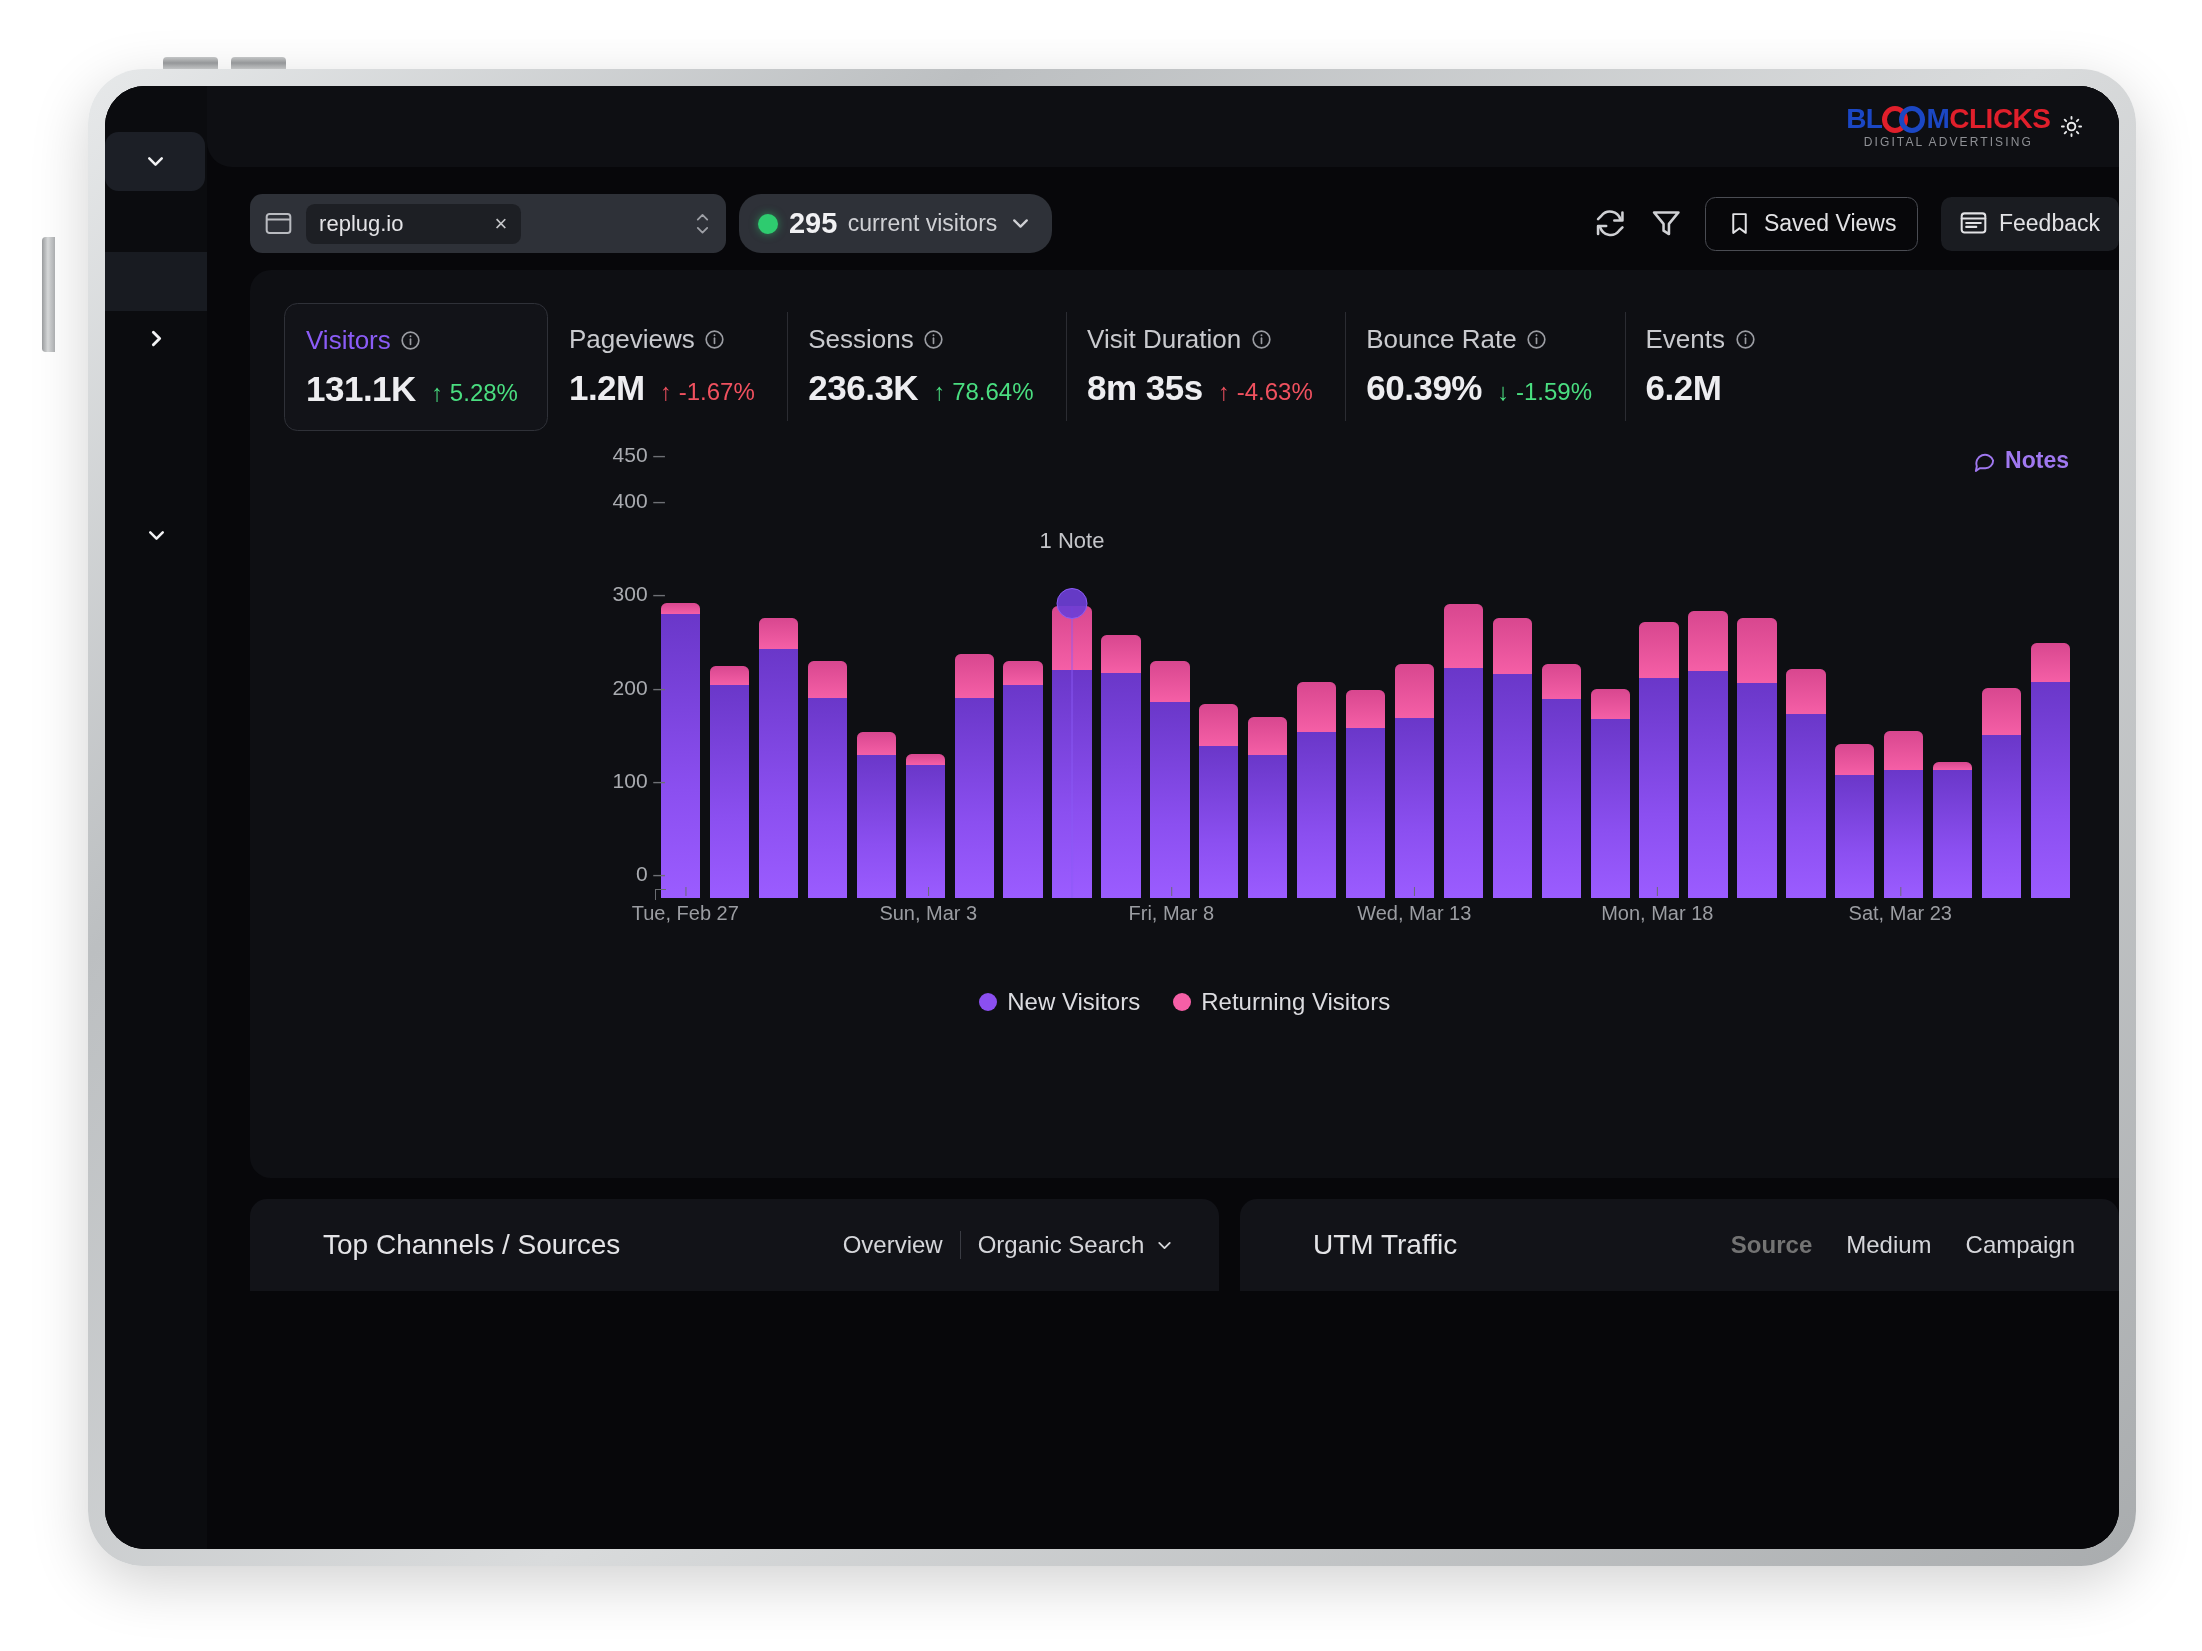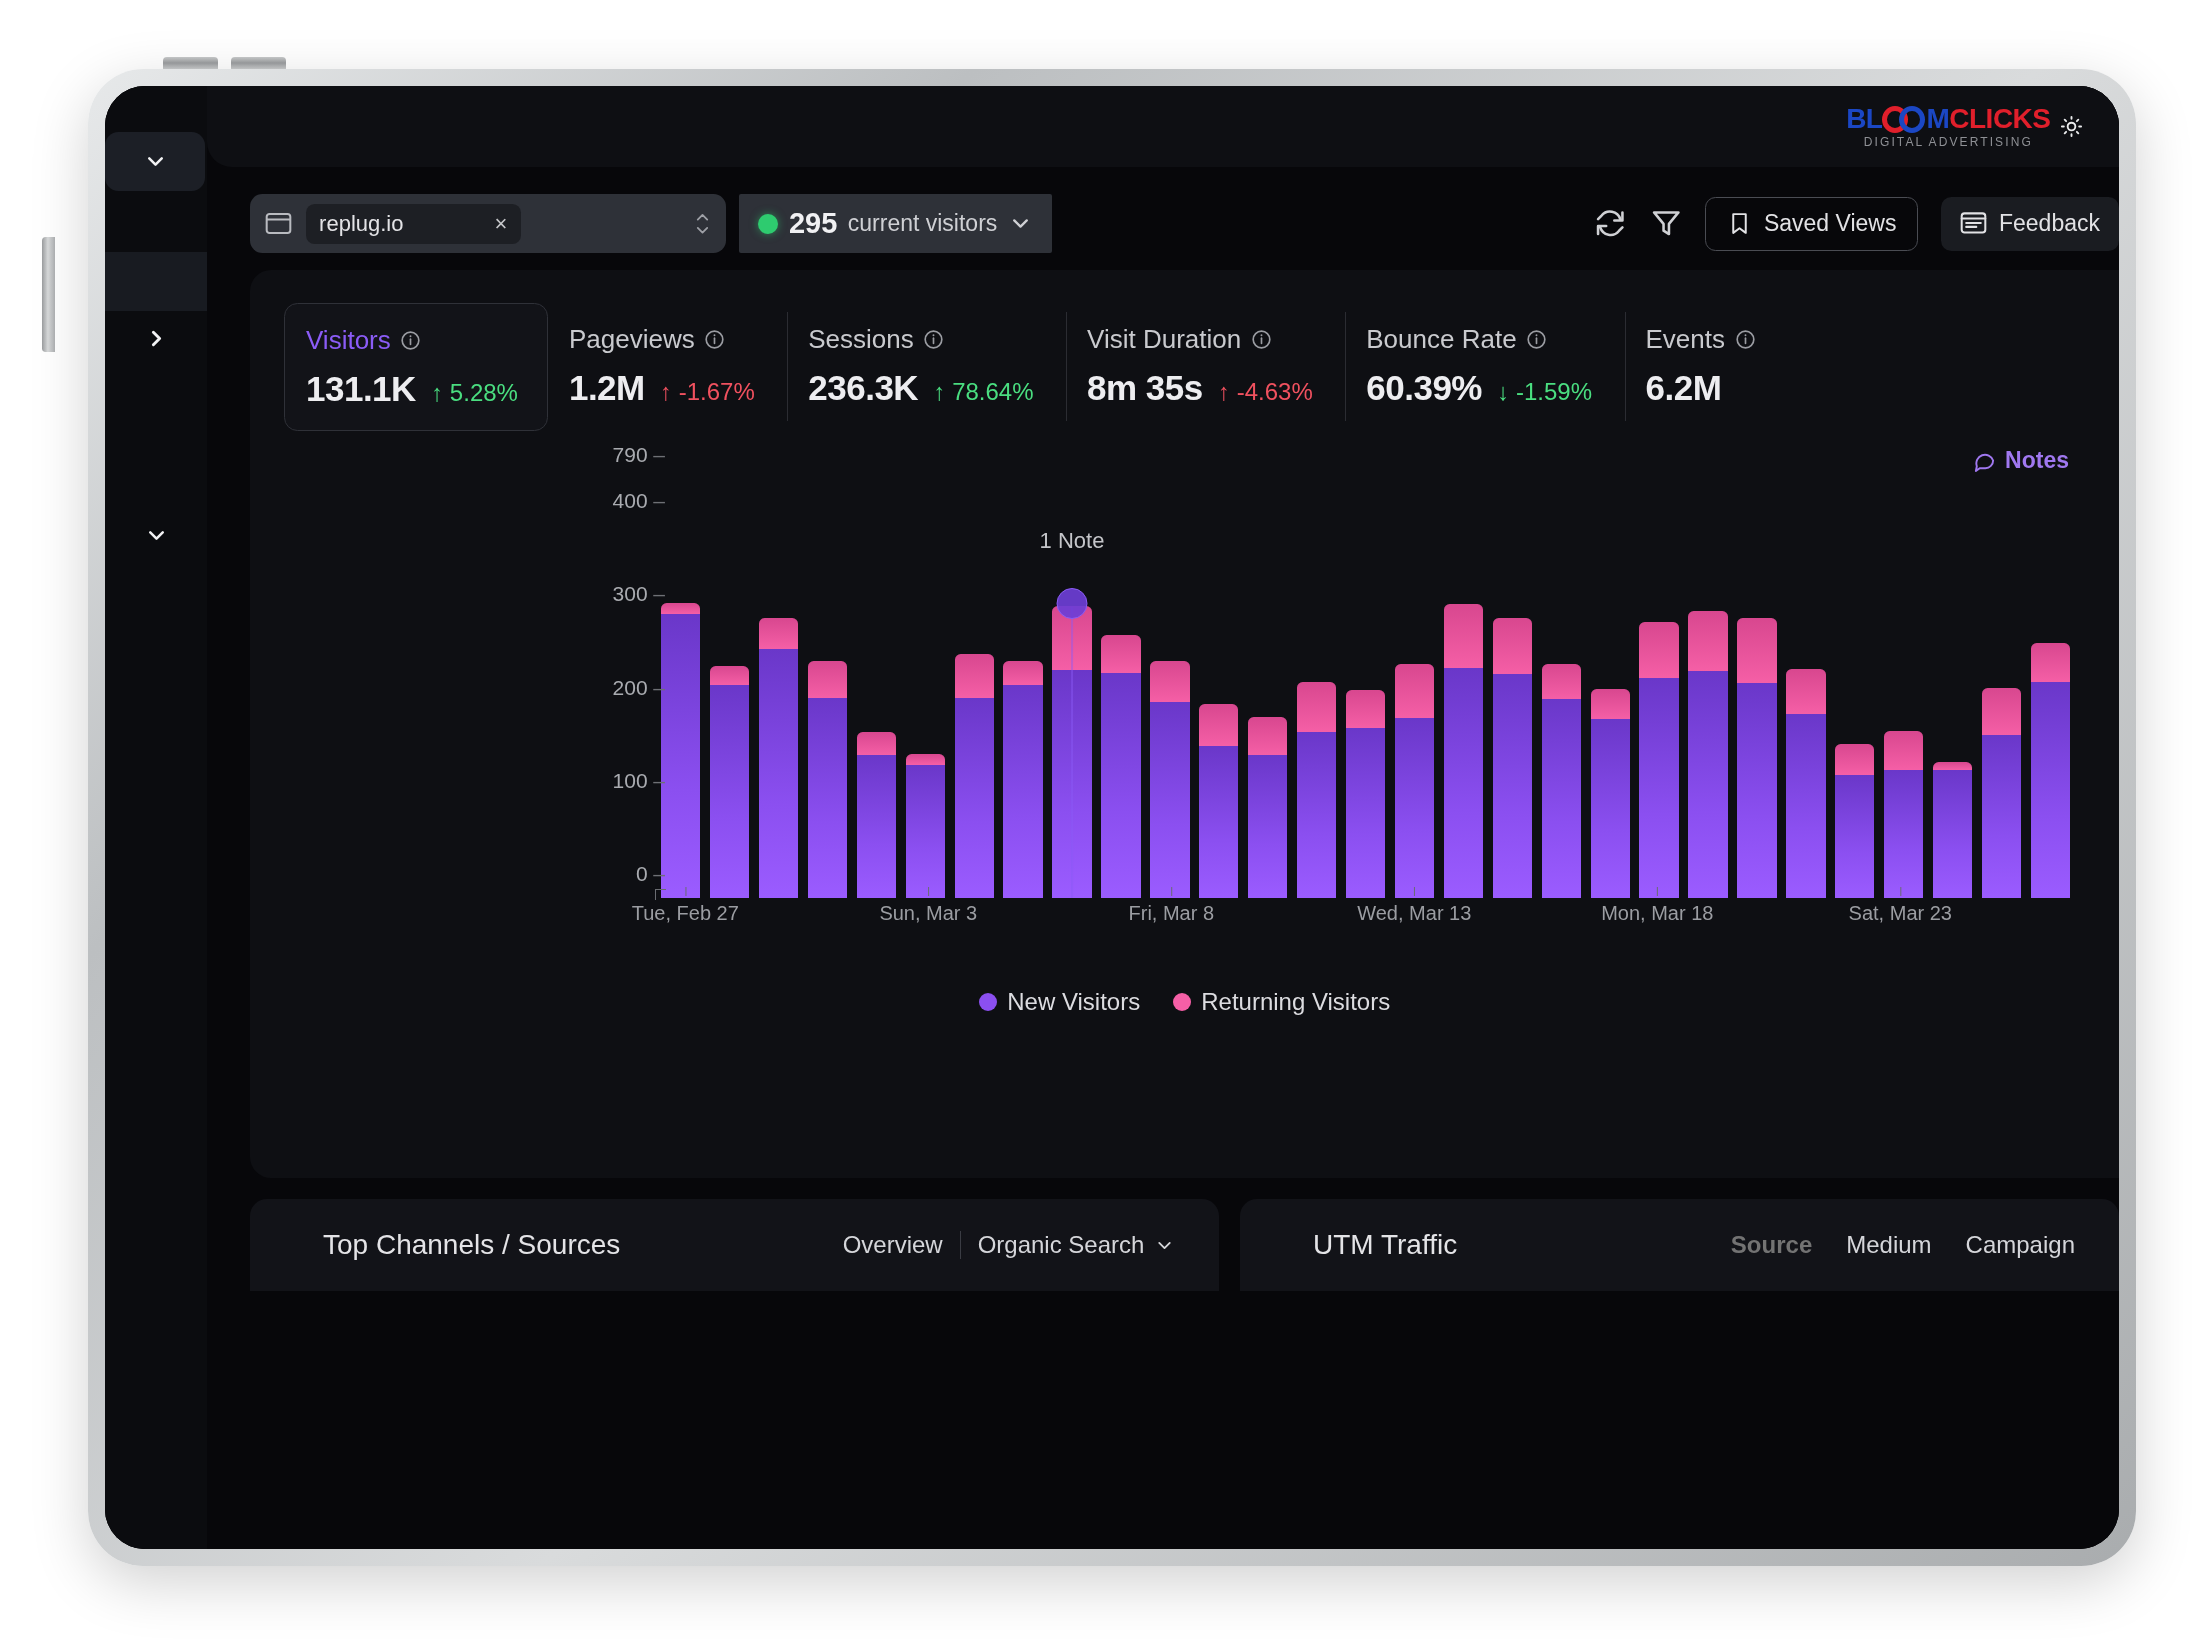--- a/index.html
+++ b/index.html
@@ -157,21 +157,21 @@
     display:flex; align-items:center; justify-content:space-between;
     background:#1d1f24; border-radius:8.6px;
     height: 40px; min-width: 215px; padding: 0 13.4px; box-sizing:border-box;
     gap: 21px;
   }
   #site-chip .name { font-size: 22px; color:#e3e3e6; }
   #site-chip .x { font-size: 22px; color:#c7c8cb; cursor:pointer; }
   #stepper { margin-left:auto; display:flex; flex-direction:column; gap:2.9px; color:#9ea0a6; }
   #visitors-pill {
     display:flex; align-items:center; gap: 10.5px;
-    height: 59px; background:#2e3138; border-radius:2px;
+    height: 59px; background:#2e3138; border-radius:22px;
     padding: 0 19px; box-sizing: border-box;
   }
   #live-dot { width:20px; height:20px; border-radius:50%; background:#2ecb6f; box-shadow:0 0 8.6px rgba(46,203,111,.55); }
   #visitors-count { font-size:29px; font-weight:700; color:#f1f1f3; }
   #visitors-label { font-size:23px; color:#cfd0d4; }
 
   #toolbar-right {
     margin-left:auto; display:flex; align-items:center; gap: 23px;
     padding-right: 0px;
   }
@@ -696,21 +696,21 @@
                     </div>
                     <div class="bar no-ret" title="Wed, Mar 27">
                       <div class="seg-new" style="height:0%"></div>
                     </div>
                   </div>
               <div class="ytick" style="bottom: 0%;">0</div>
                   <div class="ytick" style="bottom: 21.2766%;">100</div>
                   <div class="ytick" style="bottom: 42.5532%;">200</div>
                   <div class="ytick" style="bottom: 63.8298%;">300</div>
                   <div class="ytick" style="bottom: 85.1064%;">400</div>
-                  <div class="ytick" style="bottom: 95.7447%;">790</div>
+                  <div class="ytick" style="bottom: 95.7447%;">450</div>
                 </div>
               <div id="axis-corner"></div>
               <div id="xaxis">
                   <div class="xtick" style="left: 1.66667%;"><span class="tickmark"></span>Tue, Feb 27</div>
                   <div class="xtick" style="left: 18.3333%;"><span class="tickmark"></span>Sun, Mar 3</div>
                   <div class="xtick" style="left: 35%;"><span class="tickmark"></span>Fri, Mar 8</div>
                   <div class="xtick" style="left: 51.6667%;"><span class="tickmark"></span>Wed, Mar 13</div>
                   <div class="xtick" style="left: 68.3333%;"><span class="tickmark"></span>Mon, Mar 18</div>
                   <div class="xtick" style="left: 85%;"><span class="tickmark"></span>Sat, Mar 23</div>
                 </div>

